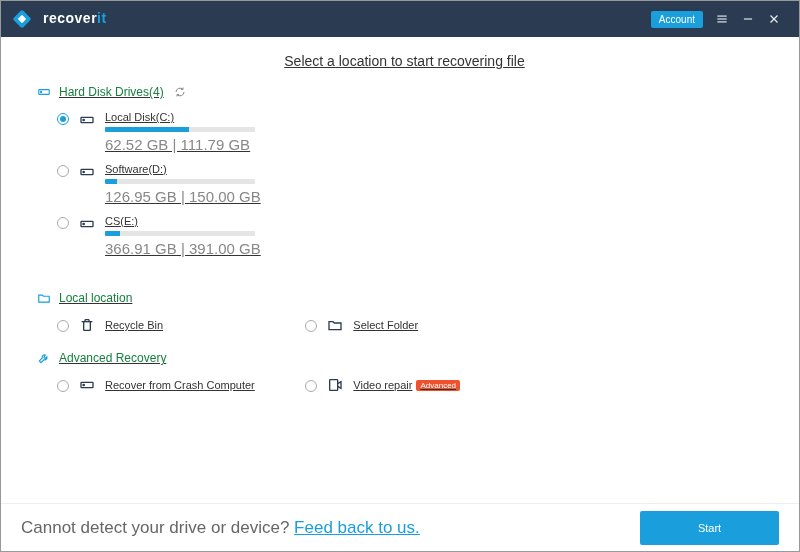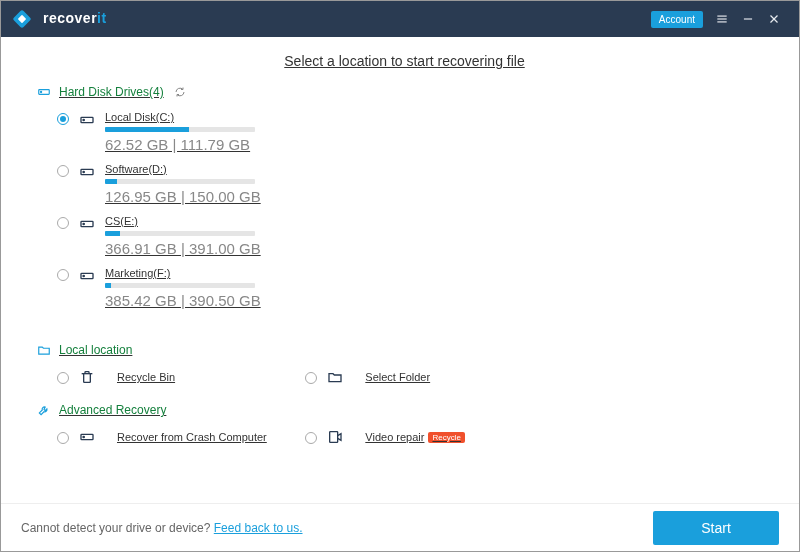--- a/index.html
+++ b/index.html
@@ -33,28 +33,28 @@
 .drive-body { flex: 1; min-width: 0; }
 .drive-name { font-size: 11px; color: #333; margin-bottom: 4px; }
 .drive-bar { width: 100%; max-width: 150px; height: 5px; background: #e5e5e5; border-radius: 1px; overflow: hidden; margin-bottom: 4px; }
 .drive-bar-fill { height: 100%; background: #1a9fdc; }
 .drive-size { font-size: 15px; color: #888; }
 
 .loc-grid { display: grid; grid-template-columns: repeat(3, 1fr); gap: 10px 30px; padding-left: 20px; margin-bottom: 18px; }
 .loc-item { display: flex; align-items: center; gap: 10px; }
 .loc-ico { width: 16px; height: 16px; color: #2a3b52; display: flex; align-items: center; justify-content: center; }
 .loc-ico svg { width: 16px; height: 16px; }
-.loc-label { font-size: 11px; color: #333; display: flex; align-items: center; gap: 4px; margin-left: 12px; }
+.loc-label { font-size: 11px; color: #333; display: flex; align-items: center; gap: 4px; }
 .badge { background: #f0502c; color: #fff; font-size: 8px; padding: 1px 4px; border-radius: 2px; }
 
 .footer { border-top: 1px solid #eee; height: 49px; display: flex; align-items: center; padding: 0 20px; }
-.footer-text { font-size: 12px; color: #666; }
+.footer-text { font-size: 17px; color: #666; }
 .footer-link { color: #1a9fdc; text-decoration: underline; cursor: pointer; }
 .footer-spacer { flex: 1; }
-.start-btn { background: #1a9fdc; color: #fff; border: none; width: 126px; height: 34px; font-size: 14px; border-radius: 2px; cursor: pointer; }
+.start-btn { background: #1a9fdc; color: #fff; border: none; width: 139px; height: 34px; font-size: 11px; border-radius: 2px; cursor: pointer; }
 </style>
 </head>
 <body>
 
 <div class="titlebar">
   <div class="logo-wrap">
     <span class="logo-icon">
       <svg viewBox="0 0 24 24">
           <rect x="3" y="3" width="18" height="18" rx="3" transform="rotate(45 12 12)" fill="#1a9fdc"></rect>
           <rect x="8" y="8" width="8" height="8" rx="1" transform="rotate(45 12 12)" fill="#fff"></rect>
@@ -141,34 +141,20 @@
             <circle cx="7" cy="12" r="1" fill="currentColor"></circle>
           </svg></span>
         <div class="drive-body">
           <div class="drive-name">CS(E:)</div>
           <div class="drive-bar">
             <div class="drive-bar-fill" style="width:10%"></div>
           </div>
           <div class="drive-size">366.91  GB | 391.00  GB</div>
         </div>
       </div>
-      <div class="drive-item">
-        <span class="radio"></span>
-        <span class="drive-ico"><svg viewBox="0 0 24 24" fill="none" stroke="currentColor" stroke-width="2">
-            <rect x="3" y="8" width="18" height="8" rx="1"></rect>
-            <circle cx="7" cy="12" r="1" fill="currentColor"></circle>
-          </svg></span>
-        <div class="drive-body">
-          <div class="drive-name">Marketing(F:)</div>
-          <div class="drive-bar">
-            <div class="drive-bar-fill" style="width:4%"></div>
-          </div>
-          <div class="drive-size">385.42  GB | 390.50  GB</div>
-        </div>
-      </div>
     </div>
 
   <div style="height:20px"></div>
 
   <div class="section-head">
     <span class="ico">
       <svg viewBox="0 0 24 24" fill="none" stroke="currentColor" stroke-width="2">
           <path d="M3 7h6l2 2h10v10H3z"></path>
         </svg>
     </span>
@@ -223,21 +209,21 @@
       <div class="loc-item">
         <span class="radio"></span>
         <span class="loc-ico">
           <svg viewBox="0 0 24 24" fill="none" stroke="currentColor" stroke-width="2">
             <rect x="4" y="4" width="12" height="16" rx="1"></rect>
             <path d="M16 10l5-3v10l-5-3"></path>
           </svg>
         </span>
         <span class="loc-label">
           <span>Video repair</span>
-          <span class="badge">Recycle</span>
+          <span class="badge">Advanced</span>
         </span>
       </div>
     </div>
 </div>
 
 <div class="footer">
   <span class="footer-text">
     <span>Cannot detect your drive or device? </span><a class="footer-link">Feed back to us.</a>
   </span>
   <div class="footer-spacer"></div>

